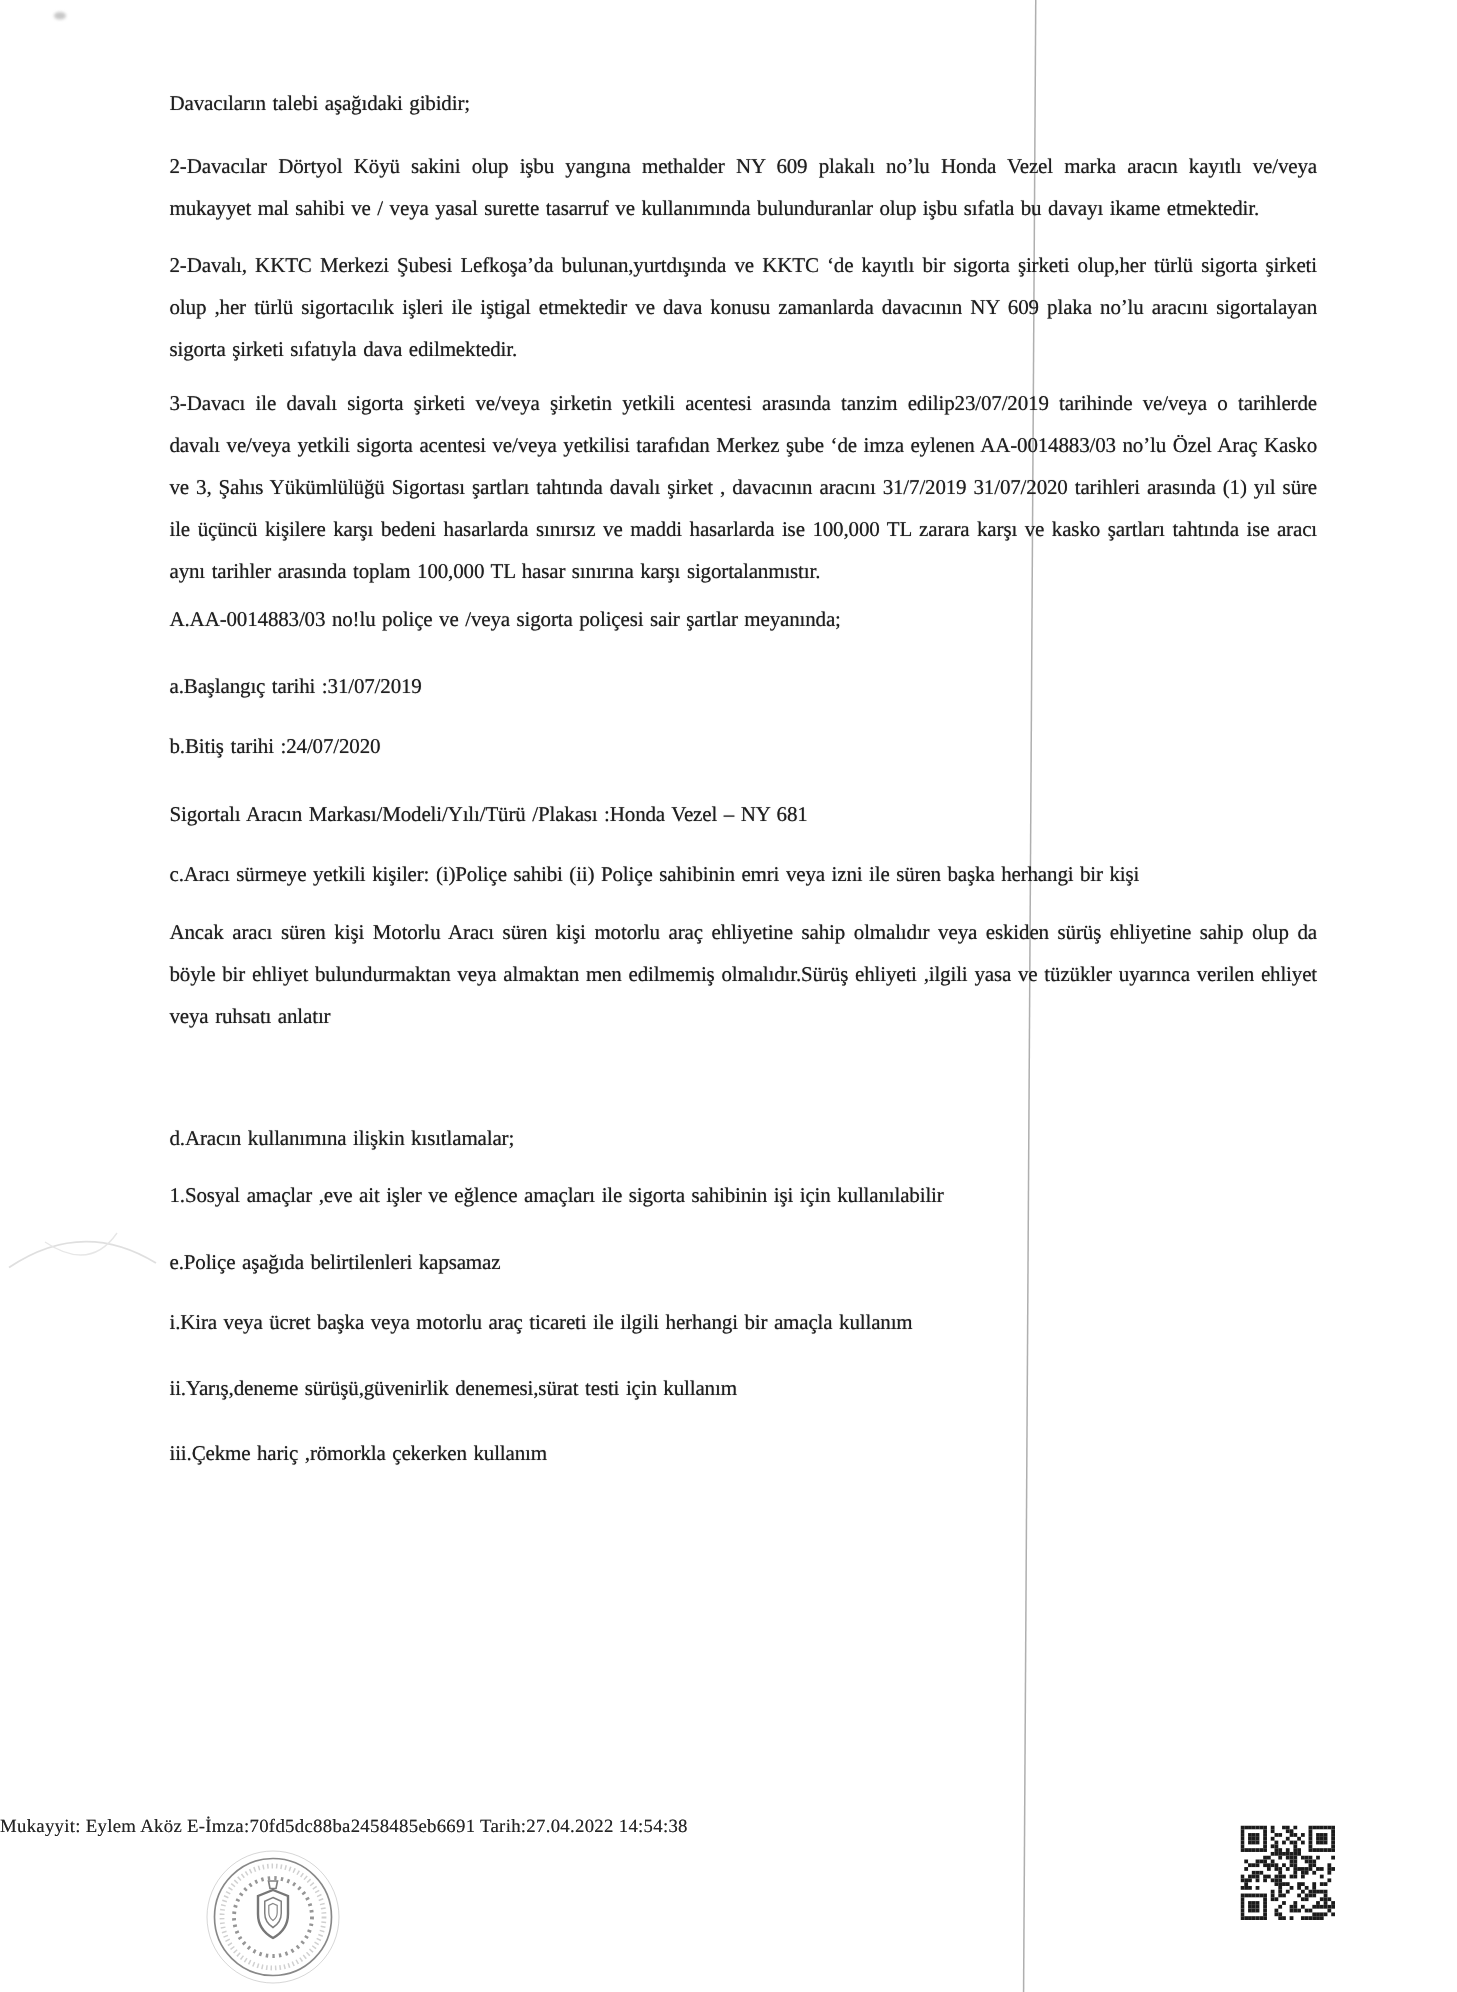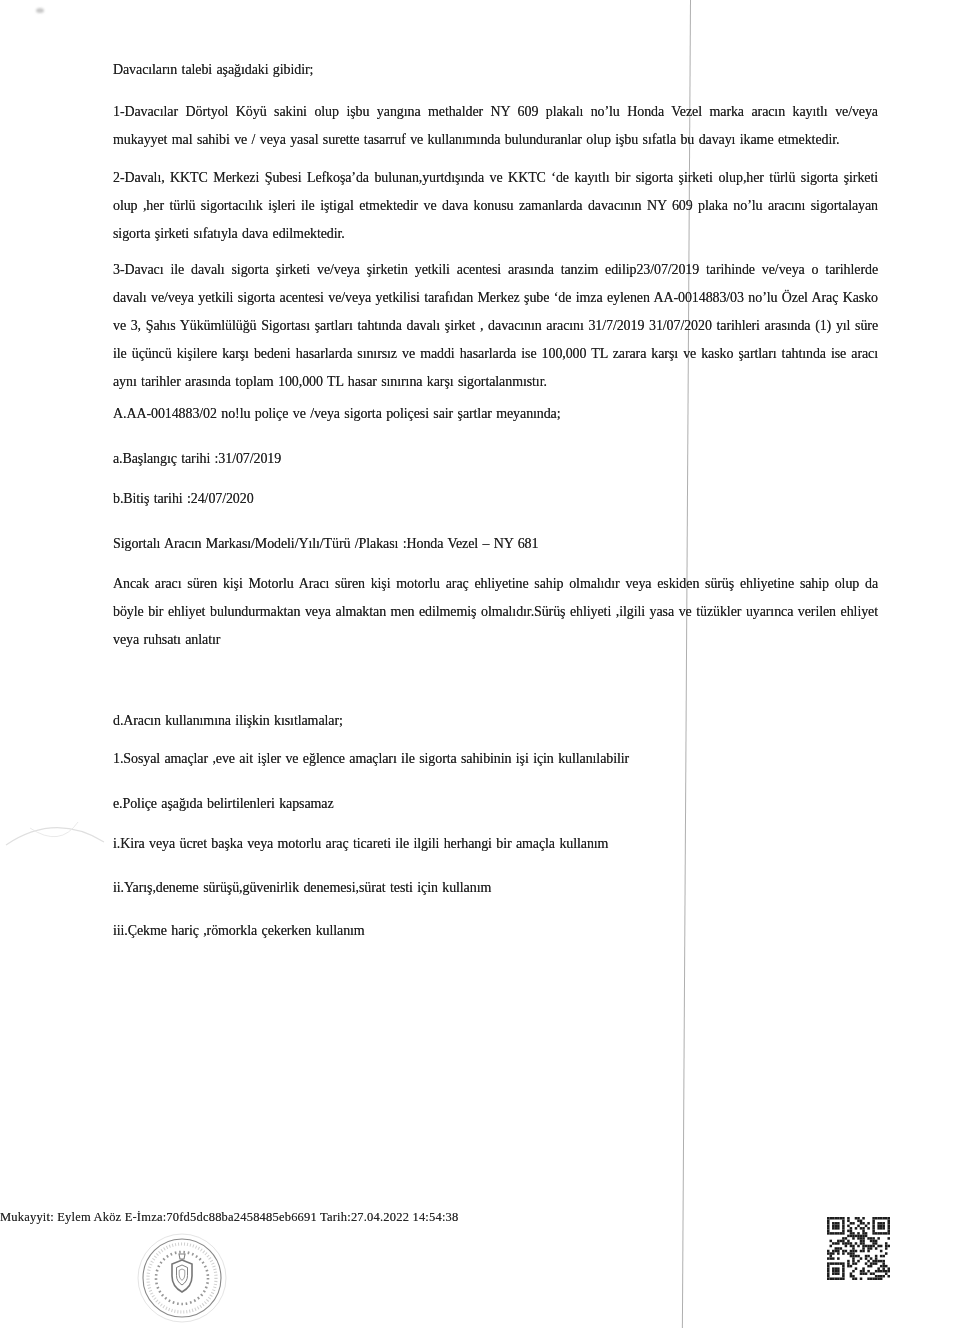--- a/index.html
+++ b/index.html
@@ -69,27 +69,28 @@
 
   <div class="fold-line"></div>
   <div class="smudge-top"></div>
   <svg class="arc-mark" width="110" height="70" viewBox="0 0 110 70">
     <path d="M6 45 Q 55 12 104 42" fill="none" stroke="#b9b9b9" stroke-width="1.2"></path>
     <path d="M30 28 Q 60 48 78 22" fill="none" stroke="#c9c9c9" stroke-width="0.9"></path>
   </svg>
 
   <div class="text-block">
     <p class="para mb14">Davacıların talebi aşağıdaki gibidir;</p>
-    <p class="para mb10">1-Davacılar Dörtyol Köyü sakini olup işbu yangına methalder NY 609 plakalı no’lu Honda Vezel marka aracın kayıtlı ve/veya mukayyet mal sahibi ve / veya yasal surette tasarruf ve kullanımında bulunduranlar olup işbu sıfatla bu davayı ikame etmektedir.</p>
+    <p class="para mb10">2-Davacılar Dörtyol Köyü sakini olup işbu yangına methalder NY 609 plakalı no’lu Honda Vezel marka aracın kayıtlı ve/veya mukayyet mal sahibi ve / veya yasal surette tasarruf ve kullanımında bulunduranlar olup işbu sıfatla bu davayı ikame etmektedir.</p>
     <p class="para mb8">2-Davalı, KKTC Merkezi Şubesi Lefkoşa’da bulunan,yurtdışında ve KKTC ‘de kayıtlı bir sigorta şirketi olup,her türlü sigorta şirketi olup ,her türlü sigortacılık işleri ile iştigal etmektedir ve dava konusu zamanlarda davacının NY 609 plaka no’lu aracını sigortalayan sigorta şirketi sıfatıyla dava edilmektedir.</p>
     <p class="para mb4">3-Davacı ile davalı sigorta şirketi ve/veya şirketin yetkili acentesi arasında tanzim edilip23/07/2019 tarihinde ve/veya o tarihlerde davalı ve/veya yetkili sigorta acentesi ve/veya yetkilisi tarafıdan Merkez şube ‘de imza eylenen AA-0014883/03 no’lu Özel Araç Kasko ve 3, Şahıs Yükümlülüğü Sigortası şartları tahtında davalı şirket , davacının aracını 31/7/2019 31/07/2020 tarihleri arasında (1) yıl süre ile üçüncü kişilere karşı bedeni hasarlarda sınırsız ve maddi hasarlarda ise 100,000 TL zarara karşı ve kasko şartları tahtında ise aracı aynı tarihler arasında toplam 100,000 TL hasar sınırına karşı sigortalanmıstır.</p>
-    <p class="para mb17">A.AA-0014883/02 no!lu poliçe ve /veya sigorta poliçesi sair şartlar meyanında;</p>
+    <p class="para mb17">A.AA-0014883/03 no!lu poliçe ve /veya sigorta poliçesi sair şartlar meyanında;</p>
     <p class="para mb12">a.Başlangıç tarihi :31/07/2019</p>
     <p class="para mb17">b.Bitiş tarihi :24/07/2020</p>
     <p class="para mb12">Sigortalı Aracın Markası/Modeli/Yılı/Türü /Plakası :Honda Vezel – NY 681</p>
+    <p class="para mb11">c.Aracı sürmeye yetkili kişiler: (i)Poliçe sahibi (ii) Poliçe sahibinin emri veya izni ile süren başka herhangi bir kişi</p>
     <p class="para mb53">Ancak aracı süren kişi Motorlu Aracı süren kişi motorlu araç ehliyetine sahip olmalıdır veya eskiden sürüş ehliyetine sahip olup da böyle bir ehliyet bulundurmaktan veya almaktan men edilmemiş olmalıdır.Sürüş ehliyeti ,ilgili yasa ve tüzükler uyarınca verilen ehliyet veya ruhsatı anlatır</p>
     <p class="para mb10">d.Aracın kullanımına ilişkin kısıtlamalar;</p>
     <p class="para mb17">1.Sosyal amaçlar ,eve ait işler ve eğlence amaçları ile sigorta sahibinin işi için kullanılabilir</p>
     <p class="para mb12">e.Poliçe aşağıda belirtilenleri kapsamaz</p>
     <p class="para mb16">i.Kira veya ücret başka veya motorlu araç ticareti ile ilgili herhangi bir amaçla kullanım</p>
     <p class="para mb15">ii.Yarış,deneme sürüşü,güvenirlik denemesi,sürat testi için kullanım</p>
     <p class="para">iii.Çekme hariç ,römorkla çekerken kullanım</p>
   </div>
 
   <div class="registrar-line">Mukayyit: Eylem Aköz E-İmza:70fd5dc88ba2458485eb6691 Tarih:27.04.2022 14:54:38</div>

